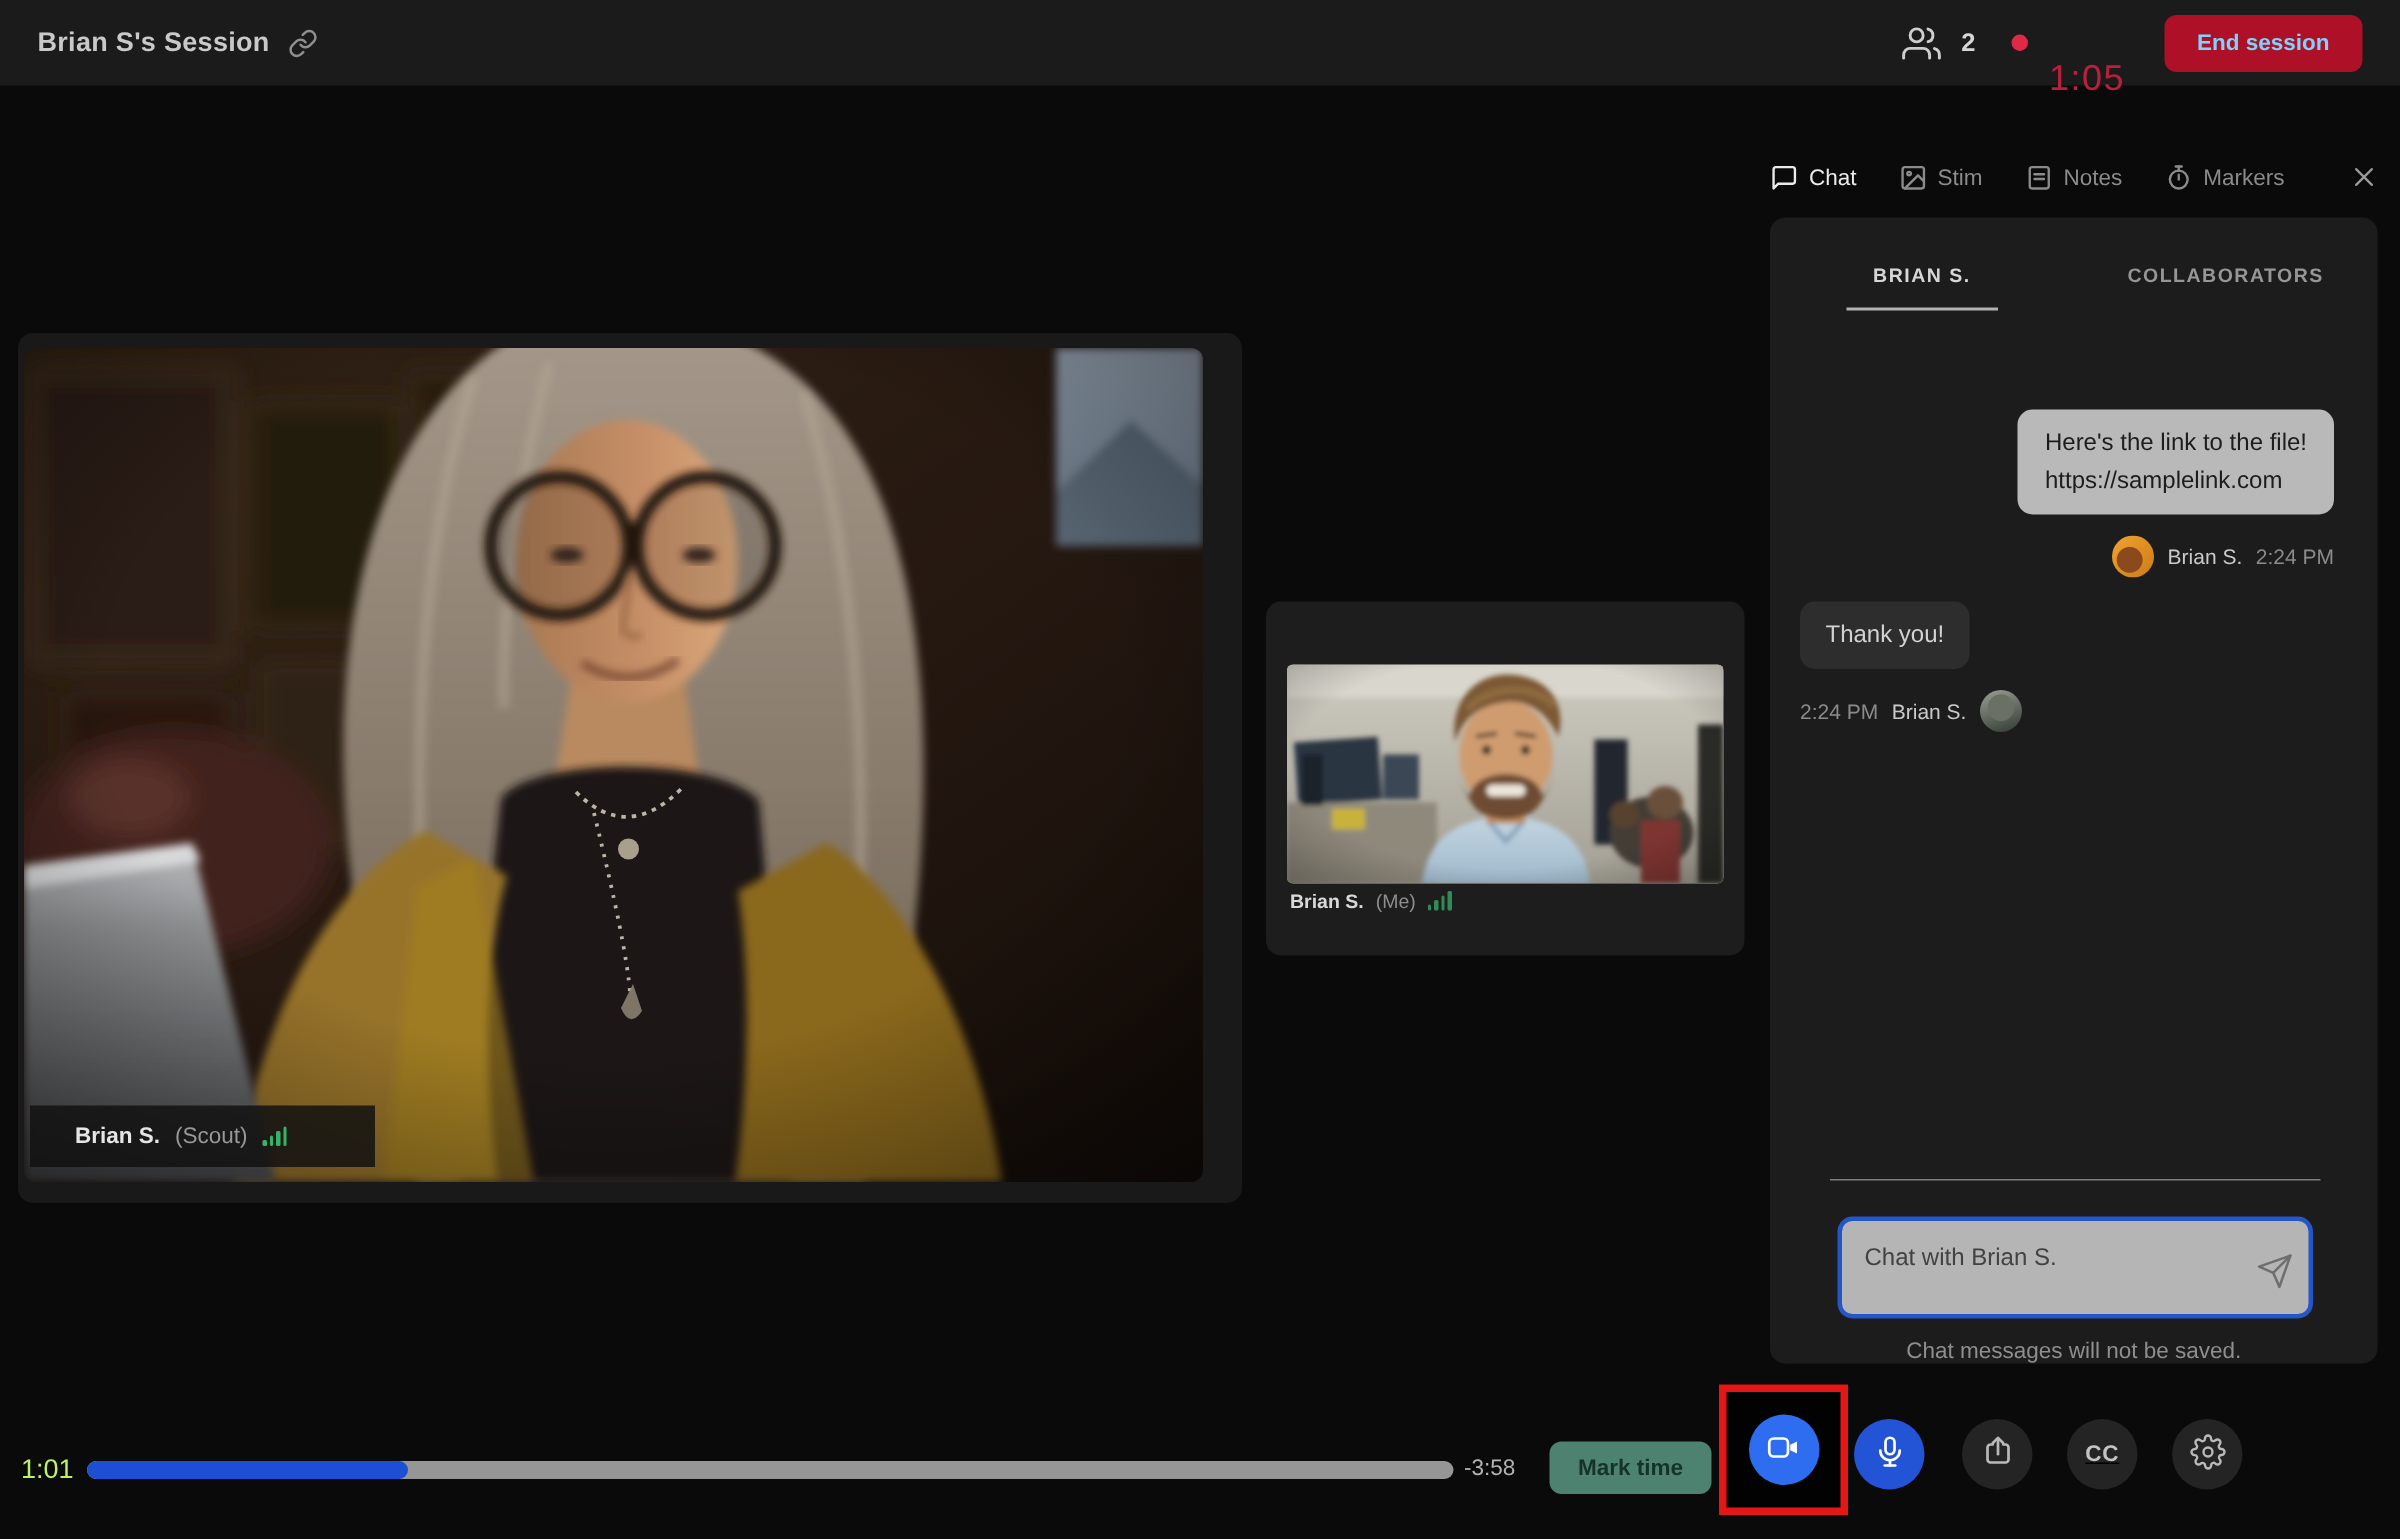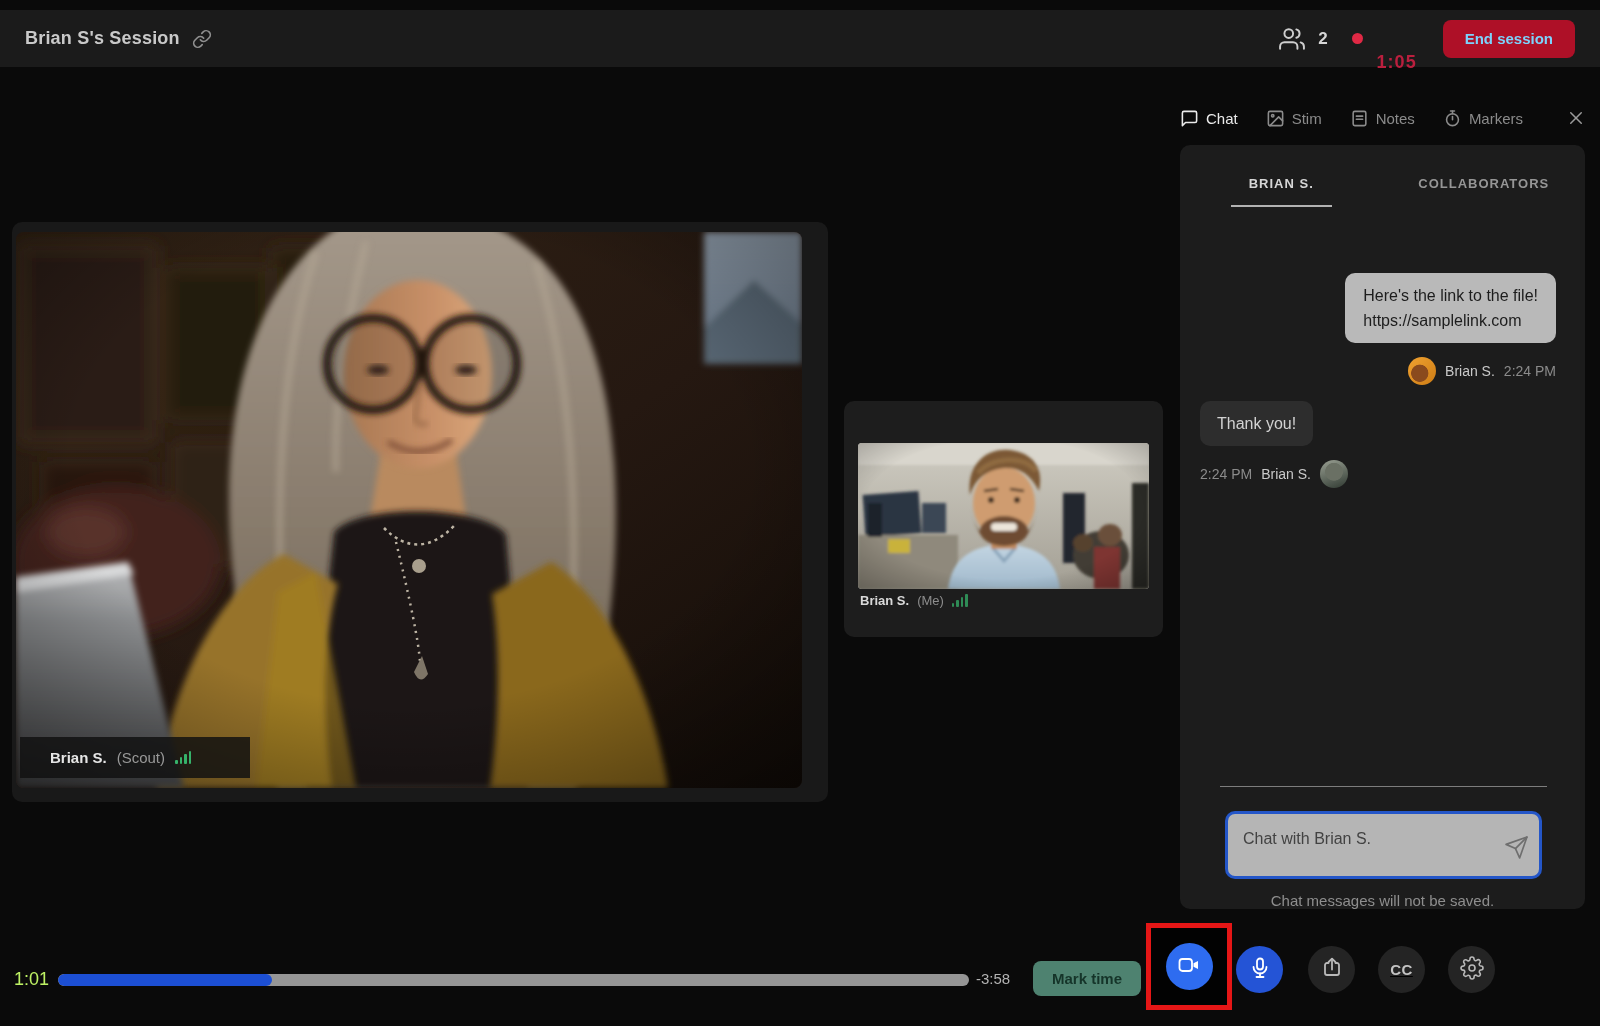--- a/index.html
+++ b/index.html
@@ -1,29 +1,29 @@
 <!DOCTYPE html>
 <html style="--accent-blue: #2e6cf0; --mic-blue: #2454d6; --progress-blue: #1c4fd4; --record-red: #e02945; --timer-red: #bb1f3e; --end-session-red: #ae1027; --mark-time-teal: #4e8270; --signal-green: #36b26a; --highlight-red: #e51616; --input-focus-blue: #2456c8;"><head>
 <meta charset="utf-8">
 <style>
   html,body{margin:0;padding:0;background:#000;}
   .app{position:relative;width:1600px;height:1026px;background:#0a0a0a;overflow:hidden;
        font-family:"Liberation Sans",sans-serif;-webkit-font-smoothing:antialiased;}
 
   
-  .topbar{position:absolute;left:0;top:10px;width:1600px;height:57px;background:#1b1b1b;
+  .topbar{position:absolute;left:0;top:0;width:1600px;height:57px;background:#1b1b1b;
           display:flex;align-items:center;padding:0 25px;box-sizing:border-box;}
   .title-wrap{display:flex;align-items:center;gap:12px;}
   .title{margin:0;font-size:18px;font-weight:bold;color:#c9c9c9;letter-spacing:.2px;}
   .link-icon{color:#8f8f8f;display:flex;cursor:pointer;}
   .topbar-right{margin-left:auto;display:flex;align-items:center;}
   .people-icon{color:#cecece;display:flex;cursor:pointer;}
   .pcount{color:#d6d6d6;font-size:17px;font-weight:bold;margin:0 24px 0 13px;}
   .rec-dot{width:11px;height:11px;border-radius:50%;background:var(--record-red,#e02945);margin-right:14px;}
-  .timer{color:var(--timer-red,#bb1f3e);font-size:18px;font-weight:bold;letter-spacing:1px;margin-right:26px;margin-top:48px;}
+  .timer{color:var(--timer-red,#bb1f3e);font-size:24px;font-weight:normal;letter-spacing:1px;margin-right:26px;margin-top:48px;}
   .end-btn{height:38px;padding:0 22px;background:var(--end-session-red,#ae1027);color:#7dd3fc;
            font-family:inherit;font-size:15px;font-weight:bold;border:none;border-radius:8px;cursor:pointer;}
 
   
   .main-card{position:absolute;left:12px;top:222px;width:816px;height:580px;background:#191919;border-radius:10px;}
   .main-video{position:absolute;left:4px;top:10px;width:786px;height:556px;border-radius:8px;overflow:hidden;background:#201510;}
   .main-video svg{display:block;width:100%;height:100%;}
   .video-label{position:absolute;left:4px;top:505px;height:41px;min-width:230px;background:rgba(17,17,17,.84);
                display:flex;align-items:center;gap:10px;padding:0 24px 0 30px;box-sizing:border-box;}
   .vname{font-size:15px;font-weight:bold;color:#e5e5e5;}

